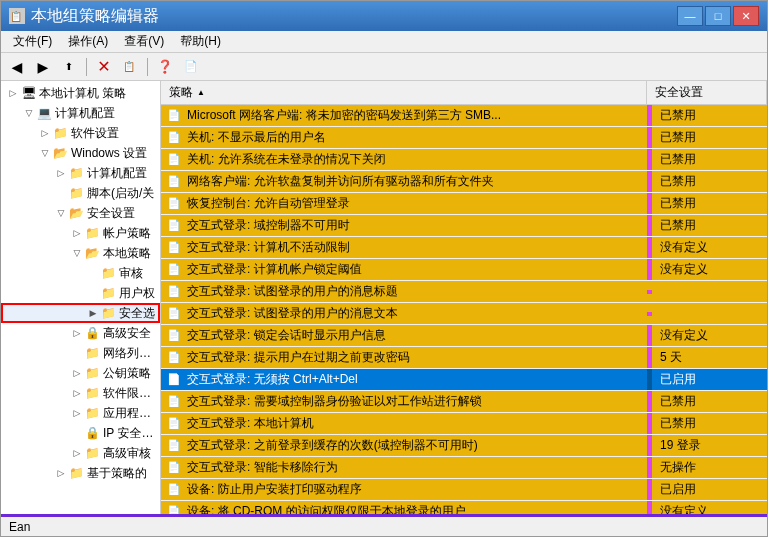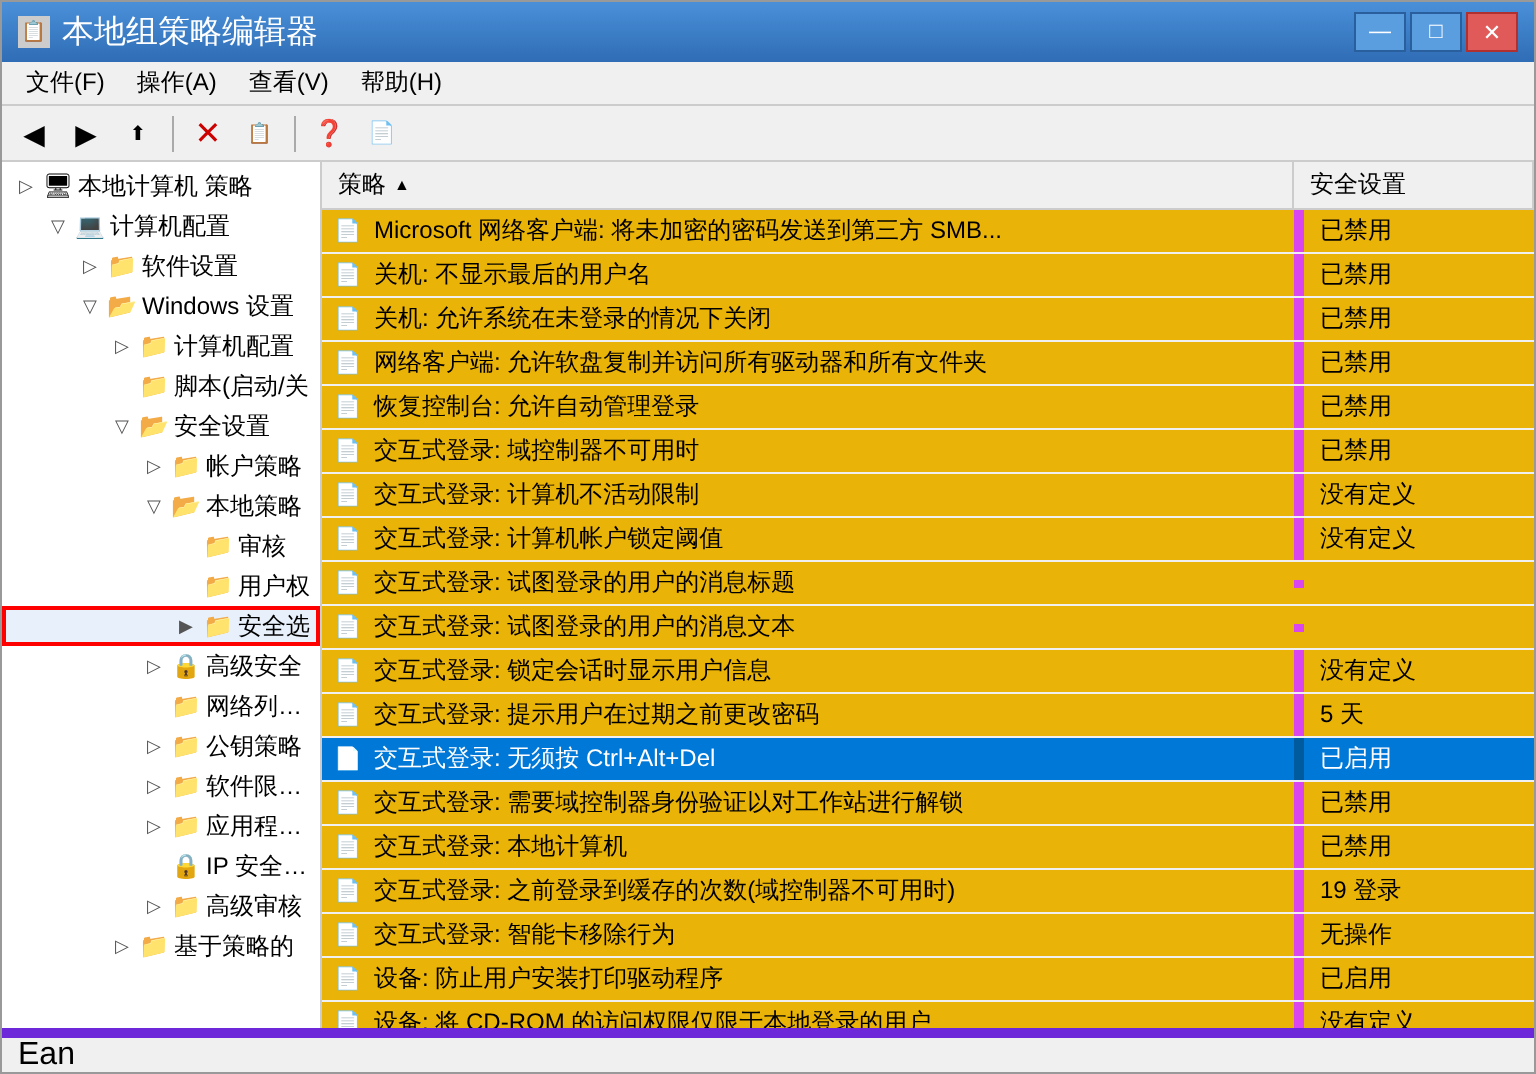--- a/index.html
+++ b/index.html
@@ -278,25 +278,25 @@
     }
 
     .list-row.selected .row-setting {
       border-left-color: #005a9e;
     }
 
     
     .status-bar {
       height: 22px;
       background: #f0f0f0;
-      border-top: 5px solid #6d28d9;
+      border-top: 3px solid #6d28d9;
       display: flex;
       align-items: center;
       padding: 0 8px;
-      font-size: 16px;
+      font-size: 12px;
       flex-shrink: 0;
     }
 
     
     ::-webkit-scrollbar { width: 16px; }
     ::-webkit-scrollbar-track { background: #f0f0f0; border: 1px solid #ccc; }
     ::-webkit-scrollbar-thumb { background: #c0c0c0; border: 1px solid #aaa; }
     ::-webkit-scrollbar-button { background: #e0e0e0; height: 16px; border: 1px solid #aaa; }
   </style>
 </head>

